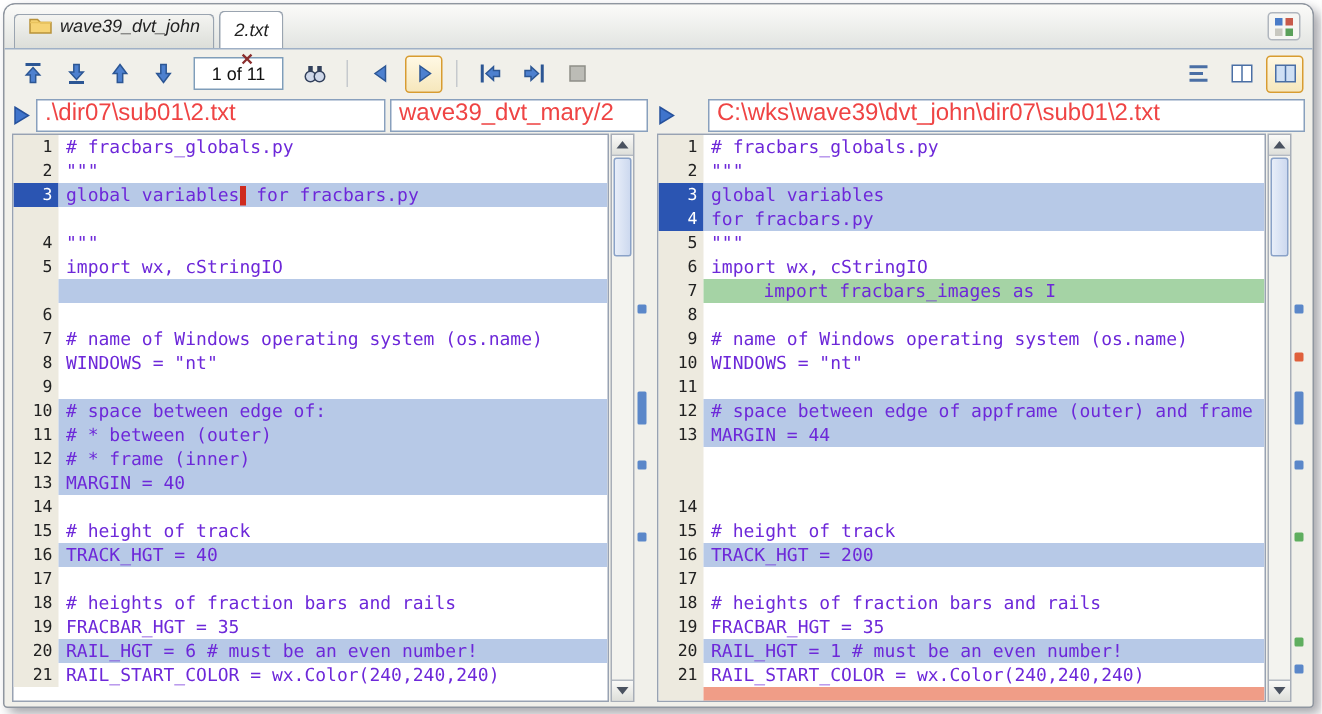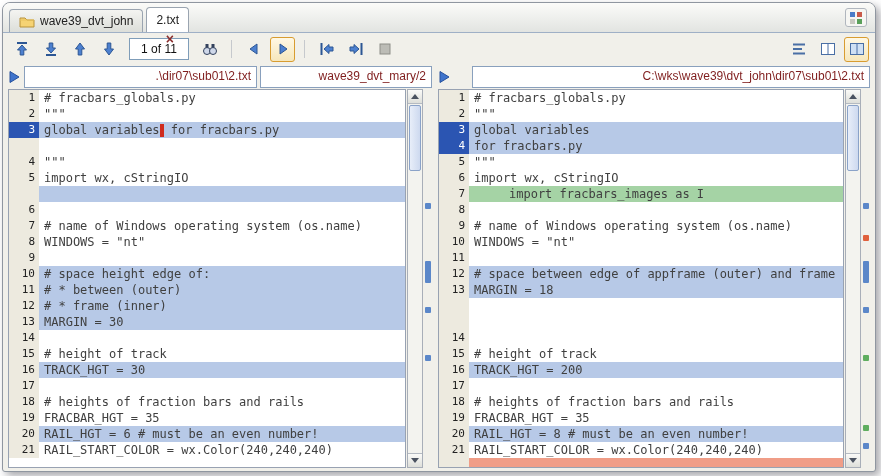--- a/index.html
+++ b/index.html
@@ -2,44 +2,44 @@
 <html><head>
 <meta charset="utf-8">
 <style>
   html,body{margin:0;padding:0;background:#fff;}
   body{width:881px;height:476px;position:relative;overflow:hidden;font-family:"Liberation Sans",sans-serif;}
   .window{position:absolute;left:2px;top:2px;width:872px;height:468px;background:#f1f0ea;border:1px solid #8f96a0;
     border-radius:8px 8px 3px 3px;box-shadow:4px 4px 8px rgba(60,60,70,.45);overflow:hidden;display:flex;flex-direction:column;}
   
   .tabbar{height:27px;flex:none;display:flex;align-items:flex-end;background:linear-gradient(#fbfbf9,#e2e4e1);
     border-bottom:1px solid #9fb0c6;padding:2px 6px 0 6px;position:relative;}
-  .tab{display:flex;align-items:center;gap:5px;height:22px;padding:0 9px;font-size:12px;color:#222;
-    background:linear-gradient(#f4f4f1,#dcded9);border:1px solid #9aa4b0;border-bottom:none;border-radius:4px 4px 0 0;margin-right:3px;}
+  .tab{display:flex;gap:5px;height:22px;padding:0 9px;font-size:12px;color:#222;
+    background:linear-gradient(#f4f4f1,#dcded9);border:1px solid #9aa4b0;border-bottom:none;border-radius:4px 4px 0 0;margin-right:3px;font-style:italic;}
   .tab.active{background:#fff;height:24px;z-index:2;flex-direction:column;}
   .tab .close{color:#8b2e2e;font-weight:bold;font-size:14px;margin-left:4px;line-height:1;}
   .tab-list-btn{position:absolute;right:8px;top:5px;width:20px;height:17px;display:flex;align-items:center;justify-content:center;
     border:1px solid #b0b6be;border-radius:3px;background:#f6f6f3;}
   
   .toolbar{height:30px;flex:none;display:flex;align-items:center;padding:1px 6px;gap:4px;}
   .tbtn{width:25px;height:25px;flex:none;display:flex;align-items:center;justify-content:center;border:1px solid transparent;
     border-radius:3px;background:transparent;padding:0;}
   .tbtn.pressed{border:1px solid #d89c30;background:linear-gradient(#fff8e4,#f6e7bc);}
   .tsep{width:1px;height:18px;background:#c6c9cd;margin:0 5px;flex:none;}
   .pos-field{width:58px;height:20px;flex:none;border:1px solid #7f9db9;background:#fff;font-size:12px;text-align:center;
     font-family:"Liberation Sans",sans-serif;margin:0 4px;padding:0;color:#111;}
   .tspacer{flex:1;}
   
   .cols{display:flex;padding:0 5px;gap:6px;}
   .col-left{width:424px;flex:none;display:flex;}
   .col-right{flex:1;display:flex;min-width:0;}
   
   .headers{height:24px;flex:none;align-items:center;}
   .hplay{width:16px;flex:none;display:flex;align-items:center;}
-  .hfield{height:20px;border:1px solid #89a0bd;background:#fff;font-size:12px;line-height:18px;padding:0 5px;overflow:hidden;
-    white-space:nowrap;color:#7f1d1d;text-align:right;}
+  .hfield{height:20px;border:1px solid #89a0bd;background:#fff;font-size:16px;line-height:18px;padding:0 5px;overflow:hidden;
+    white-space:nowrap;color:#ef4444;}
   .hf1{flex:1;margin-right:3px;min-width:0;}
   .hf2{width:160px;flex:none;}
   .hf3{flex:1;min-width:0;margin-left:18px;}
   
   .panesrow{flex:1;align-items:stretch;padding-bottom:3px;min-height:0;}
   .pane{background:#fff;border:1px solid #98a2b2;overflow:hidden;flex:1;min-width:0;}
   .vscroll{width:14px;flex:none;margin-left:1px;border:1px solid #a8aeb8;background:#f3f3ef;display:flex;flex-direction:column;}
   .sbarrow{height:13px;flex:none;background:linear-gradient(#fafaf8,#dedfda);border-bottom:1px solid #b4bac2;
     display:flex;align-items:center;justify-content:center;}
   .sbarrow.down{border-bottom:none;border-top:1px solid #b4bac2;}
@@ -47,21 +47,21 @@
   .tri-down{width:0;height:0;border-left:4px solid transparent;border-right:4px solid transparent;border-top:5px solid #4a5260;}
   .sbthumb{height:64px;flex:none;margin:1px;background:linear-gradient(90deg,#e8eef9,#cdd9ef);border:1px solid #8aa2c8;border-radius:2px;}
   .sbtrack{flex:1;}
   .diffmap{width:8px;flex:none;position:relative;margin-left:1px;}
   .dmark{position:absolute;left:1px;width:6px;border-radius:1px;}
   
   .code{font-family:"DejaVu Sans Mono","Liberation Mono",monospace;font-size:12px;}
   .row{display:flex;height:16px;line-height:16px;white-space:pre;}
   .num{width:26px;flex:none;text-align:right;padding-right:4px;background:#edeadf;color:#222;font-size:11px;}
   .num.sel{background:#2b55b2;color:#fff;}
-  .txt{flex:1;padding-left:5px;overflow:hidden;color:#404040;min-width:0;}
+  .txt{flex:1;padding-left:5px;overflow:hidden;color:#6d28d9;min-width:0;}
   .row.blue .txt{background:#b7c9e7;}
   .row.green .txt{background:#a5d3a5;padding-left:40px;}
   .row.salmon .txt{background:#f09d87;}
   .cursor{display:inline-block;width:4px;height:13px;background:#cf2b1e;vertical-align:middle;}
 </style>
 </head>
 <body>
 
 <div class="window">
 
@@ -205,27 +205,27 @@
             <div class="row"><span class="num">2</span><span class="txt">"""</span></div>
             <div class="row blue"><span class="num sel">3</span><span class="txt">global variables<span class="cursor"></span> for fracbars.py</span></div>
             <div class="row"><span class="num"></span><span class="txt"></span></div>
             <div class="row"><span class="num">4</span><span class="txt">"""</span></div>
             <div class="row"><span class="num">5</span><span class="txt">import wx, cStringIO</span></div>
             <div class="row blue"><span class="num"></span><span class="txt"></span></div>
             <div class="row"><span class="num">6</span><span class="txt"></span></div>
             <div class="row"><span class="num">7</span><span class="txt"># name of Windows operating system (os.name)</span></div>
             <div class="row"><span class="num">8</span><span class="txt">WINDOWS = "nt"</span></div>
             <div class="row"><span class="num">9</span><span class="txt"></span></div>
-            <div class="row blue"><span class="num">10</span><span class="txt"># space height edge of:</span></div>
+            <div class="row blue"><span class="num">10</span><span class="txt"># space between edge of:</span></div>
             <div class="row blue"><span class="num">11</span><span class="txt"># * between (outer)</span></div>
             <div class="row blue"><span class="num">12</span><span class="txt"># * frame (inner)</span></div>
-            <div class="row blue"><span class="num">13</span><span class="txt">MARGIN = 30</span></div>
+            <div class="row blue"><span class="num">13</span><span class="txt">MARGIN = 40</span></div>
             <div class="row"><span class="num">14</span><span class="txt"></span></div>
             <div class="row"><span class="num">15</span><span class="txt"># height of track</span></div>
-            <div class="row blue"><span class="num">16</span><span class="txt">TRACK_HGT = 30</span></div>
+            <div class="row blue"><span class="num">16</span><span class="txt">TRACK_HGT = 40</span></div>
             <div class="row"><span class="num">17</span><span class="txt"></span></div>
             <div class="row"><span class="num">18</span><span class="txt"># heights of fraction bars and rails</span></div>
             <div class="row"><span class="num">19</span><span class="txt">FRACBAR_HGT = 35</span></div>
             <div class="row blue"><span class="num">20</span><span class="txt">RAIL_HGT = 6 # must be an even number!</span></div>
             <div class="row"><span class="num">21</span><span class="txt">RAIL_START_COLOR = wx.Color(240,240,240)</span></div>
           </div>
       </div>
       <div class="vscroll">
         <div class="sbarrow">
           <span class="tri-up"></span>
@@ -251,30 +251,30 @@
             <div class="row blue"><span class="num sel">3</span><span class="txt">global variables</span></div>
             <div class="row blue"><span class="num sel">4</span><span class="txt">for fracbars.py</span></div>
             <div class="row"><span class="num">5</span><span class="txt">"""</span></div>
             <div class="row"><span class="num">6</span><span class="txt">import wx, cStringIO</span></div>
             <div class="row green"><span class="num">7</span><span class="txt">import fracbars_images as I</span></div>
             <div class="row"><span class="num">8</span><span class="txt"></span></div>
             <div class="row"><span class="num">9</span><span class="txt"># name of Windows operating system (os.name)</span></div>
             <div class="row"><span class="num">10</span><span class="txt">WINDOWS = "nt"</span></div>
             <div class="row"><span class="num">11</span><span class="txt"></span></div>
             <div class="row blue"><span class="num">12</span><span class="txt"># space between edge of appframe (outer) and frame (i</span></div>
-            <div class="row blue"><span class="num">13</span><span class="txt">MARGIN = 18</span></div>
+            <div class="row blue"><span class="num">13</span><span class="txt">MARGIN = 44</span></div>
             <div class="row"><span class="num"></span><span class="txt"></span></div>
             <div class="row"><span class="num"></span><span class="txt"></span></div>
             <div class="row"><span class="num">14</span><span class="txt"></span></div>
             <div class="row"><span class="num">15</span><span class="txt"># height of track</span></div>
             <div class="row blue"><span class="num">16</span><span class="txt">TRACK_HGT = 200</span></div>
             <div class="row"><span class="num">17</span><span class="txt"></span></div>
             <div class="row"><span class="num">18</span><span class="txt"># heights of fraction bars and rails</span></div>
             <div class="row"><span class="num">19</span><span class="txt">FRACBAR_HGT = 35</span></div>
-            <div class="row blue"><span class="num">20</span><span class="txt">RAIL_HGT = 8 # must be an even number!</span></div>
+            <div class="row blue"><span class="num">20</span><span class="txt">RAIL_HGT = 1 # must be an even number!</span></div>
             <div class="row"><span class="num">21</span><span class="txt">RAIL_START_COLOR = wx.Color(240,240,240)</span></div>
             <div class="row salmon"><span class="num"></span><span class="txt"></span></div>
           </div>
       </div>
       <div class="vscroll">
         <div class="sbarrow">
           <span class="tri-up"></span>
         </div>
         <div class="sbthumb"></div>
         <div class="sbtrack"></div>

